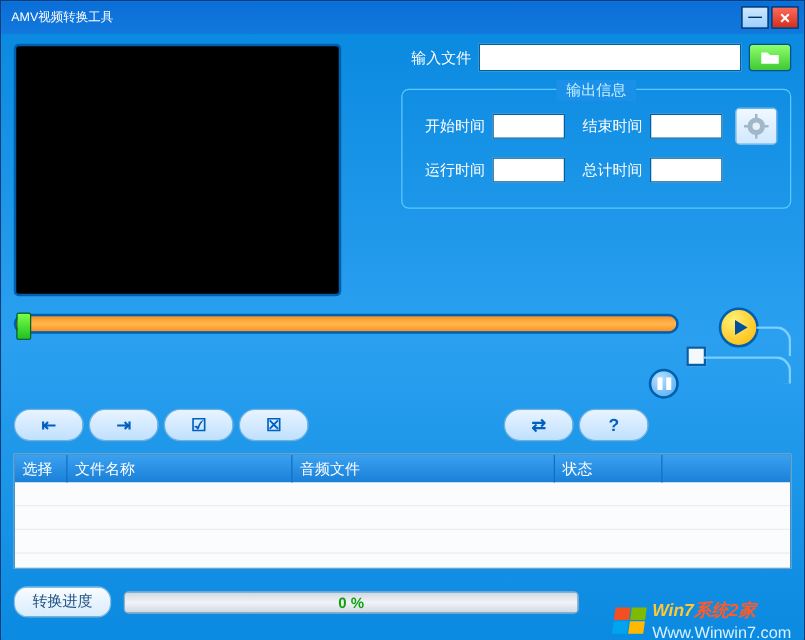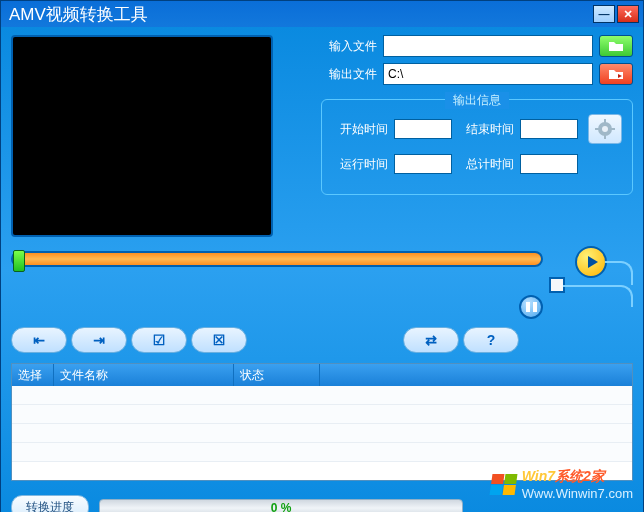--- a/index.html
+++ b/index.html
@@ -1,19 +1,19 @@
 <!DOCTYPE html>
 <html><head>
 <meta charset="utf-8">
 <style>
 * { box-sizing: border-box; margin: 0; padding: 0; }
 body { font-family: "Microsoft YaHei", sans-serif; font-size: 12px; }
 .window { width: 644px; height: 512px; background: linear-gradient(to bottom, #0a6ed8, #1a8ae8); border: 1px solid #004080; position: relative; }
 .titlebar { height: 26px; background: linear-gradient(to bottom, #0a6ed8, #1278dc); display: flex; align-items: center; padding: 0 4px; color: #fff; }
-.titlebar-text { flex: 1; font-size: 17px; padding-left: 4px; }
+.titlebar-text { flex: 1; font-size: 10px; padding-left: 4px; }
 .titlebar-btns { display: flex; gap: 2px; }
 .tbtn { width: 22px; height: 18px; border: 1px solid #003366; display: flex; align-items: center; justify-content: center; cursor: pointer; font-size: 11px; font-weight: bold; }
 .tbtn.min { background: linear-gradient(#cde8ff,#9ecfff); color: #003366; }
 .tbtn.close { background: linear-gradient(#ff6b5b,#d62e1a); color: #fff; }
 .content { padding: 8px 10px; background: linear-gradient(to bottom, #0a8ae0, #2ba0f0, #0a8ae0); height: 486px; position: relative; }
 .top-row { display: flex; gap: 12px; }
 .preview { width: 262px; height: 202px; background: #000; border: 2px solid #0060b0; border-radius: 4px; }
 .right-col { flex: 1; display: flex; flex-direction: column; gap: 6px; margin-left: 36px; }
 .file-row { display: flex; align-items: center; gap: 6px; }
 .file-label { color: #fff; width: 56px; text-align: right; }
@@ -33,29 +33,29 @@
 .play-btn { position: absolute; right: 26px; top: -5px; width: 32px; height: 32px; border-radius: 50%; background: radial-gradient(circle at 35% 30%, #fff176, #ffb300); border: 2px solid #0060b0; display: flex; align-items: center; justify-content: center; cursor: pointer; }
 .play-btn span { width: 0; height: 0; border-left: 10px solid #0050a0; border-top: 6px solid transparent; border-bottom: 6px solid transparent; margin-left: 3px; }
 .stop-btn { position: absolute; right: 68px; top: 26px; width: 16px; height: 16px; background: #f5f8fa; border: 2px solid #0060b0; cursor: pointer; }
 .pause-btn { position: absolute; right: 90px; top: 44px; width: 24px; height: 24px; border-radius: 50%; background: radial-gradient(circle at 35% 30%, #b8e0ff, #4aa8f0); border: 2px solid #0060b0; display: flex; align-items: center; justify-content: center; gap: 3px; cursor: pointer; }
 .pause-btn span { width: 4px; height: 10px; background: #fff; }
 .wire { position: absolute; border-top: 2px solid #7cd0ff; border-right: 2px solid #7cd0ff; }
 .btn-row { display: flex; gap: 4px; margin-top: 26px; }
 .pill-btn { height: 26px; background: linear-gradient(#e8f4ff,#c0e0ff); border: 1px solid #6ab0e0; border-radius: 13px; display: flex; align-items: center; justify-content: center; cursor: pointer; color: #0060c0; font-weight: bold; font-size: 14px; }
 .pill-btn.w { width: 56px; }
 .gap { flex: 1; }
-.table-wrap { margin-top: 10px; background: #fff; border: 1px solid #5090c0; height: 118px; overflow: hidden; }
+.table-wrap { margin-top: 10px; background: #fff; border: 1px solid #5090c0; height: 92px; overflow: hidden; }
 .table-header { display: flex; background: linear-gradient(#3aa0f0,#1a80d8); color: #fff; height: 22px; align-items: center; font-size: 12px; }
 .th { padding: 0 6px; border-right: 1px solid #1070c0; height: 100%; display: flex; align-items: center; }
 .table-body { background: #fafcfe; height: 76px; }
 .tr { display: flex; height: 19px; border-bottom: 1px solid #e8eef4; }
 .progress-row { display: flex; align-items: center; margin-top: 14px; gap: 10px; }
 .progress-label { background: linear-gradient(#f8fcff,#d8ecfc); border: 1px solid #80b8e0; border-radius: 11px; padding: 3px 14px; color: #205080; }
 .progress-bar { flex: 1; height: 18px; background: linear-gradient(#d0d8e0,#f0f4f8,#d0d8e0); border: 1px solid #90b0c8; border-radius: 4px; position: relative; display: flex; align-items: center; justify-content: center; color: #10a010; font-weight: bold; margin-right: 170px; }
-.watermark { position: absolute; right: 10px; bottom: 12px; display: flex; align-items: center; gap: 6px; }
+.watermark { position: absolute; right: 10px; bottom: 0; display: flex; align-items: center; gap: 6px; }
 .winflag { display: grid; grid-template-columns: 12px 12px; grid-template-rows: 10px 10px; gap: 1px; transform: skewX(-8deg); }
 .winflag span:nth-child(1){background:#f25022;} .winflag span:nth-child(2){background:#7fba00;}
 .winflag span:nth-child(3){background:#00a4ef;} .winflag span:nth-child(4){background:#ffb900;}
 .wm-text { text-align: left; }
 .wm-text .l1 { color: #ffc838; font-weight: bold; font-size: 14px; font-style: italic; }
 .wm-text .l1 b { color: #ff5a2a; }
 .wm-text .l2 { color: #d8f0ff; font-size: 13px; }
 </style>
 </head>
 <body>
@@ -71,30 +71,20 @@
   <div class="content">
     <div class="top-row">
       <div class="preview"></div>
       <div class="right-col">
         <div class="file-row">
           <span class="file-label">输入文件</span>
           <input class="file-input" value="" style="">
           <div class="file-btn green">
             <svg width="16" height="12" viewBox="0 0 16 12">
                 <path fill="#fff" d="M1 2h5l2 2h7v7H1z"></path>
-              </svg>
-          </div>
-        </div>
-        <div class="file-row">
-          <span class="file-label">输出文件</span>
-          <input class="file-input" value="C:\" style="">
-          <div class="file-btn red">
-            <svg width="16" height="12" viewBox="0 0 16 12">
-                <path fill="#fff" d="M1 2h5l2 2h7v7H1z"></path>
-                <path fill="#c02010" d="M10 6l4 2-4 2z"></path>
               </svg>
           </div>
         </div>
         <div class="output-panel">
           <span class="output-title">输出信息</span>
           <div class="info-row">
             <span class="info-label">开始时间</span>
             <input class="info-input" value="" style="">
             <span class="info-label">结束时间</span>
             <input class="info-input" value="" style="">
@@ -157,20 +147,21 @@
       <div class="pill-btn w">
           <span>?</span>
         </div>
       <div style="width:110px;"></div>
     </div>
 
     <div class="table-wrap">
       <div class="table-header">
         <div class="th" style="width:42px">选择</div>
         <div class="th" style="width:180px">文件名称</div>
+        <div class="th" style="width:210px">音频文件</div>
         <div class="th" style="width:86px">状态</div>
       </div>
       <div class="table-body">
         <div class="tr"></div>
         <div class="tr"></div>
         <div class="tr"></div>
         <div class="tr"></div>
       </div>
     </div>
 

